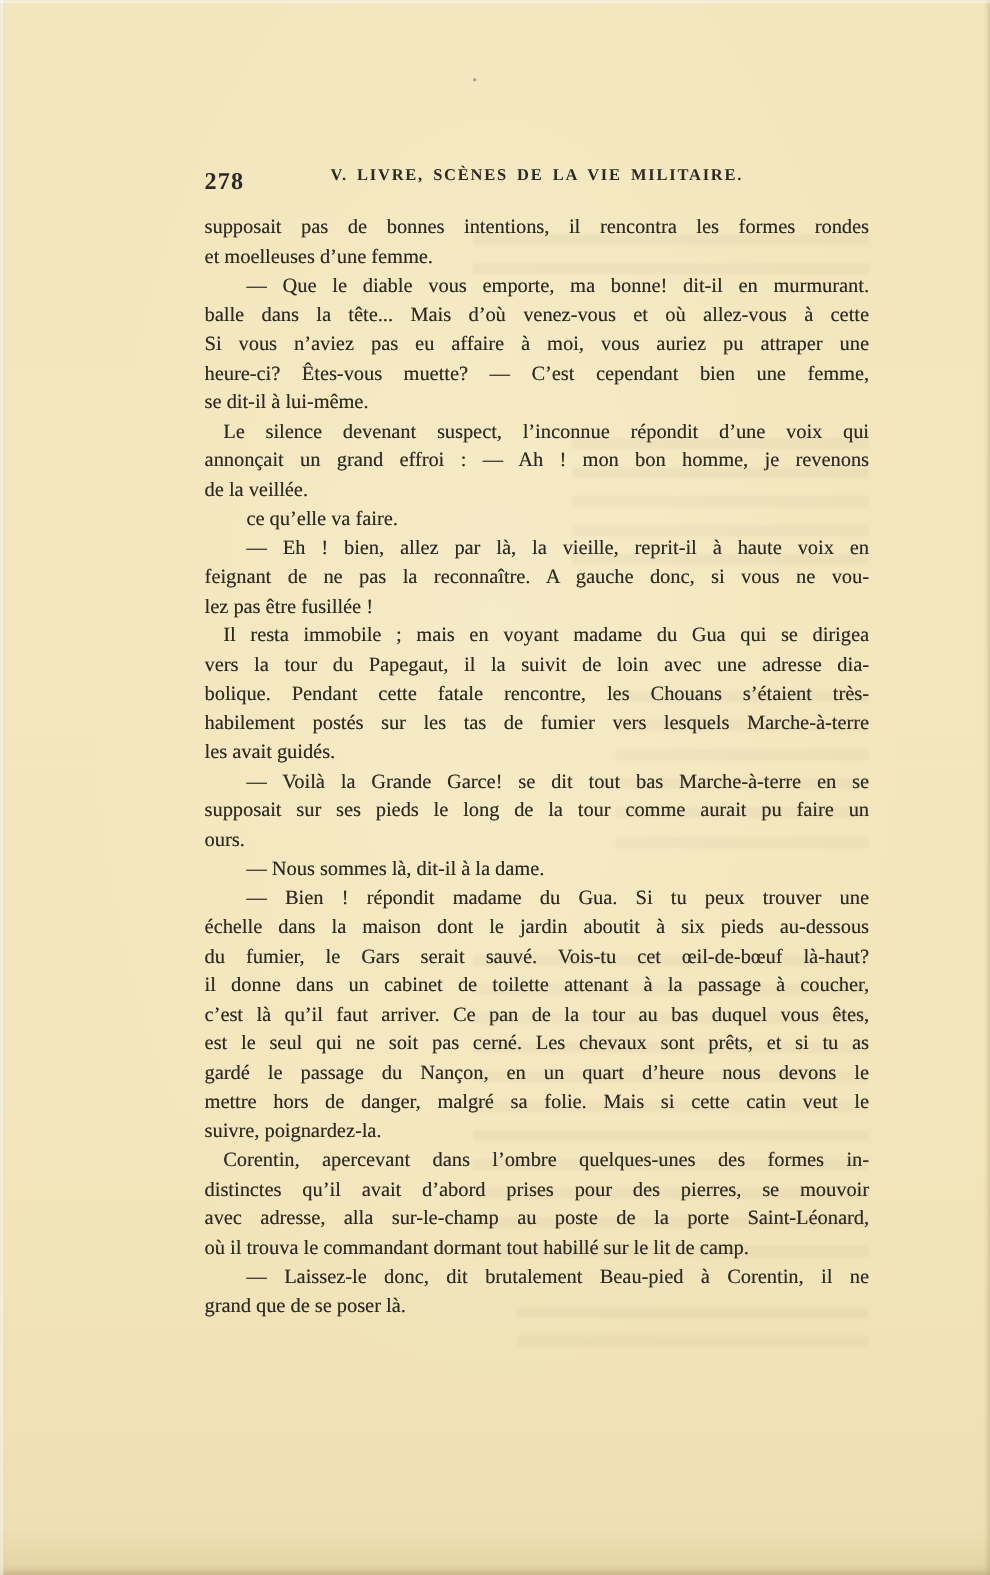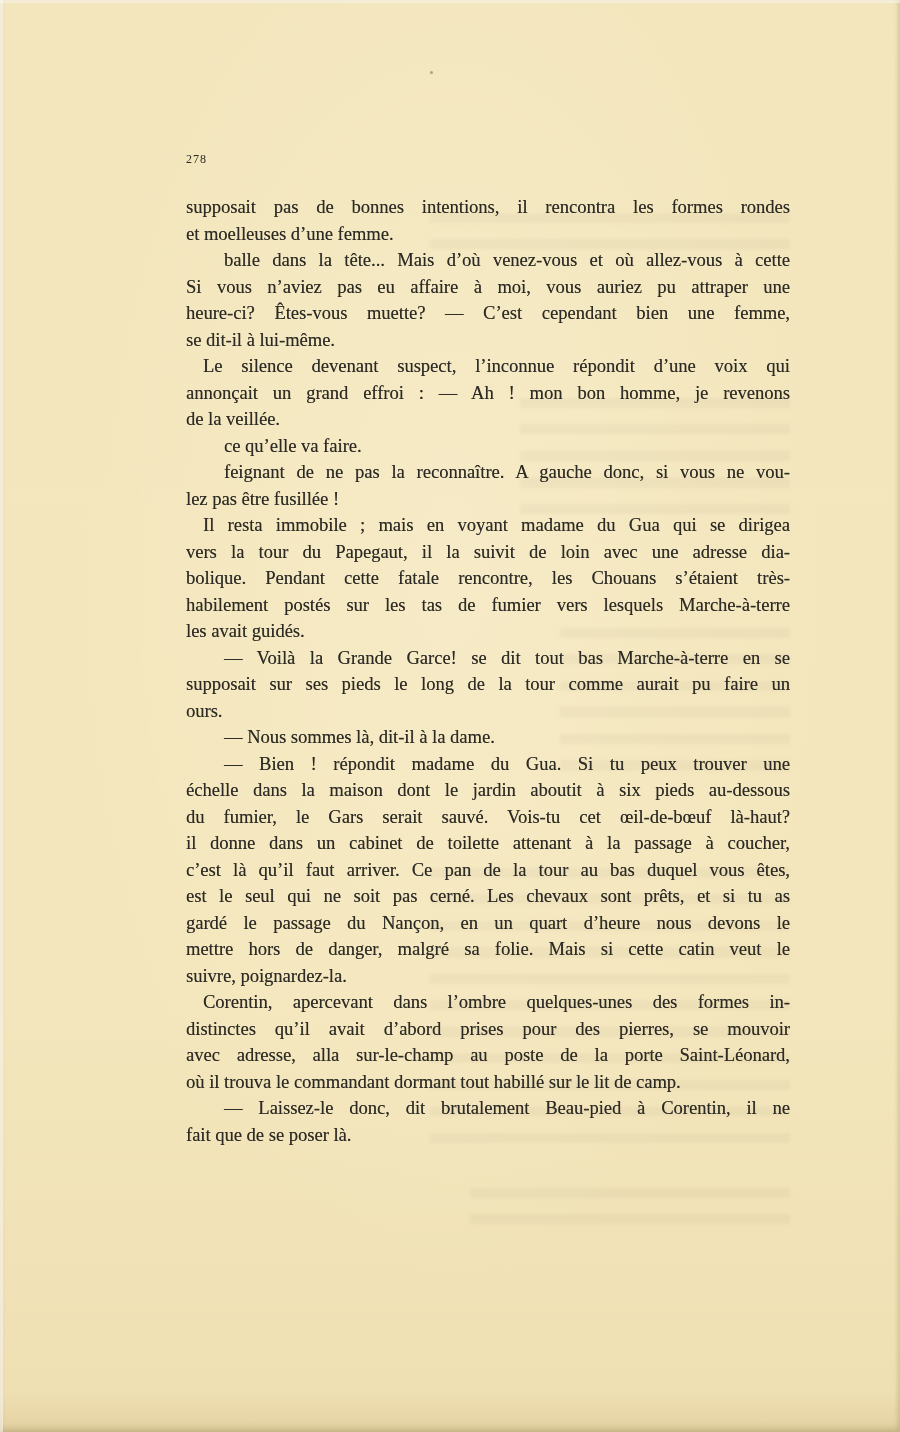--- a/index.html
+++ b/index.html
@@ -68,22 +68,22 @@
   }
   .running-header {
     position: relative;
     height: 22px;
     margin-bottom: 20px;
   }
   .page-number {
     position: absolute;
     left: 0;
     top: 0;
-    font-size: 12px;
-    font-weight: normal;
+    font-size: 22px;
+    font-weight: bold;
     letter-spacing: 1px;
   }
   .running-title {
     text-align: center;
     font-size: 15px;
     font-weight: bold;
     letter-spacing: 1.6px;
     word-spacing: 3px;
     white-space: nowrap;
   }
@@ -114,42 +114,45 @@
   <div class="bleed b2"></div>
   <div class="bleed b3"></div>
   <div class="bleed b4"></div>
   <div class="bleed b5"></div>
 
   <div class="speck"></div>
 
   <div class="text-block">
     <div class="running-header">
       <span class="page-number">278</span>
+      <div class="running-title">V. LIVRE, SCÈNES DE LA VIE MILITAIRE.</div>
     </div>
 
     <div>
         <div class="paragraph p-none">
           <div class="line">supposait pas de bonnes intentions, il rencontra les formes rondes</div>
           <div class="line last">et moelleuses d’une femme.</div>
         </div>
         <div class="paragraph p-dialog">
+          <div class="line">— Que le diable vous emporte, ma bonne! dit-il en murmurant.</div>
           <div class="line">balle dans la tête... Mais d’où venez-vous et où allez-vous à cette</div>
           <div class="line">Si vous n’aviez pas eu affaire à moi, vous auriez pu attraper une</div>
           <div class="line">heure-ci? Êtes-vous muette? — C’est cependant bien une femme,</div>
           <div class="line last">se dit-il à lui-même.</div>
         </div>
         <div class="paragraph p-narr">
           <div class="line">Le silence devenant suspect, l’inconnue répondit d’une voix qui</div>
           <div class="line">annonçait un grand effroi : — Ah ! mon bon homme, je revenons</div>
           <div class="line last">de la veillée.</div>
         </div>
         <div class="paragraph p-dialog">
           <div class="line last">ce qu’elle va faire.</div>
         </div>
         <div class="paragraph p-dialog">
+          <div class="line">— Eh ! bien, allez par là, la vieille, reprit-il à haute voix en</div>
           <div class="line">feignant de ne pas la reconnaître. A gauche donc, si vous ne vou-</div>
           <div class="line last">lez pas être fusillée !</div>
         </div>
         <div class="paragraph p-narr">
           <div class="line">Il resta immobile ; mais en voyant madame du Gua qui se dirigea</div>
           <div class="line">vers la tour du Papegaut, il la suivit de loin avec une adresse dia-</div>
           <div class="line">bolique. Pendant cette fatale rencontre, les Chouans s’étaient très-</div>
           <div class="line">habilement postés sur les tas de fumier vers lesquels Marche-à-terre</div>
           <div class="line last">les avait guidés.</div>
         </div>
@@ -173,18 +176,18 @@
           <div class="line last">suivre, poignardez-la.</div>
         </div>
         <div class="paragraph p-narr">
           <div class="line">Corentin, apercevant dans l’ombre quelques-unes des formes in-</div>
           <div class="line">distinctes qu’il avait d’abord prises pour des pierres, se mouvoir</div>
           <div class="line">avec adresse, alla sur-le-champ au poste de la porte Saint-Léonard,</div>
           <div class="line last">où il trouva le commandant dormant tout habillé sur le lit de camp.</div>
         </div>
         <div class="paragraph p-dialog">
           <div class="line">— Laissez-le donc, dit brutalement Beau-pied à Corentin, il ne</div>
-          <div class="line last">fait que de se poser là.</div>
+          <div class="line last">grand que de se poser là.</div>
         </div>
       </div>
   </div>
 
 </div>
 
 </body></html>

